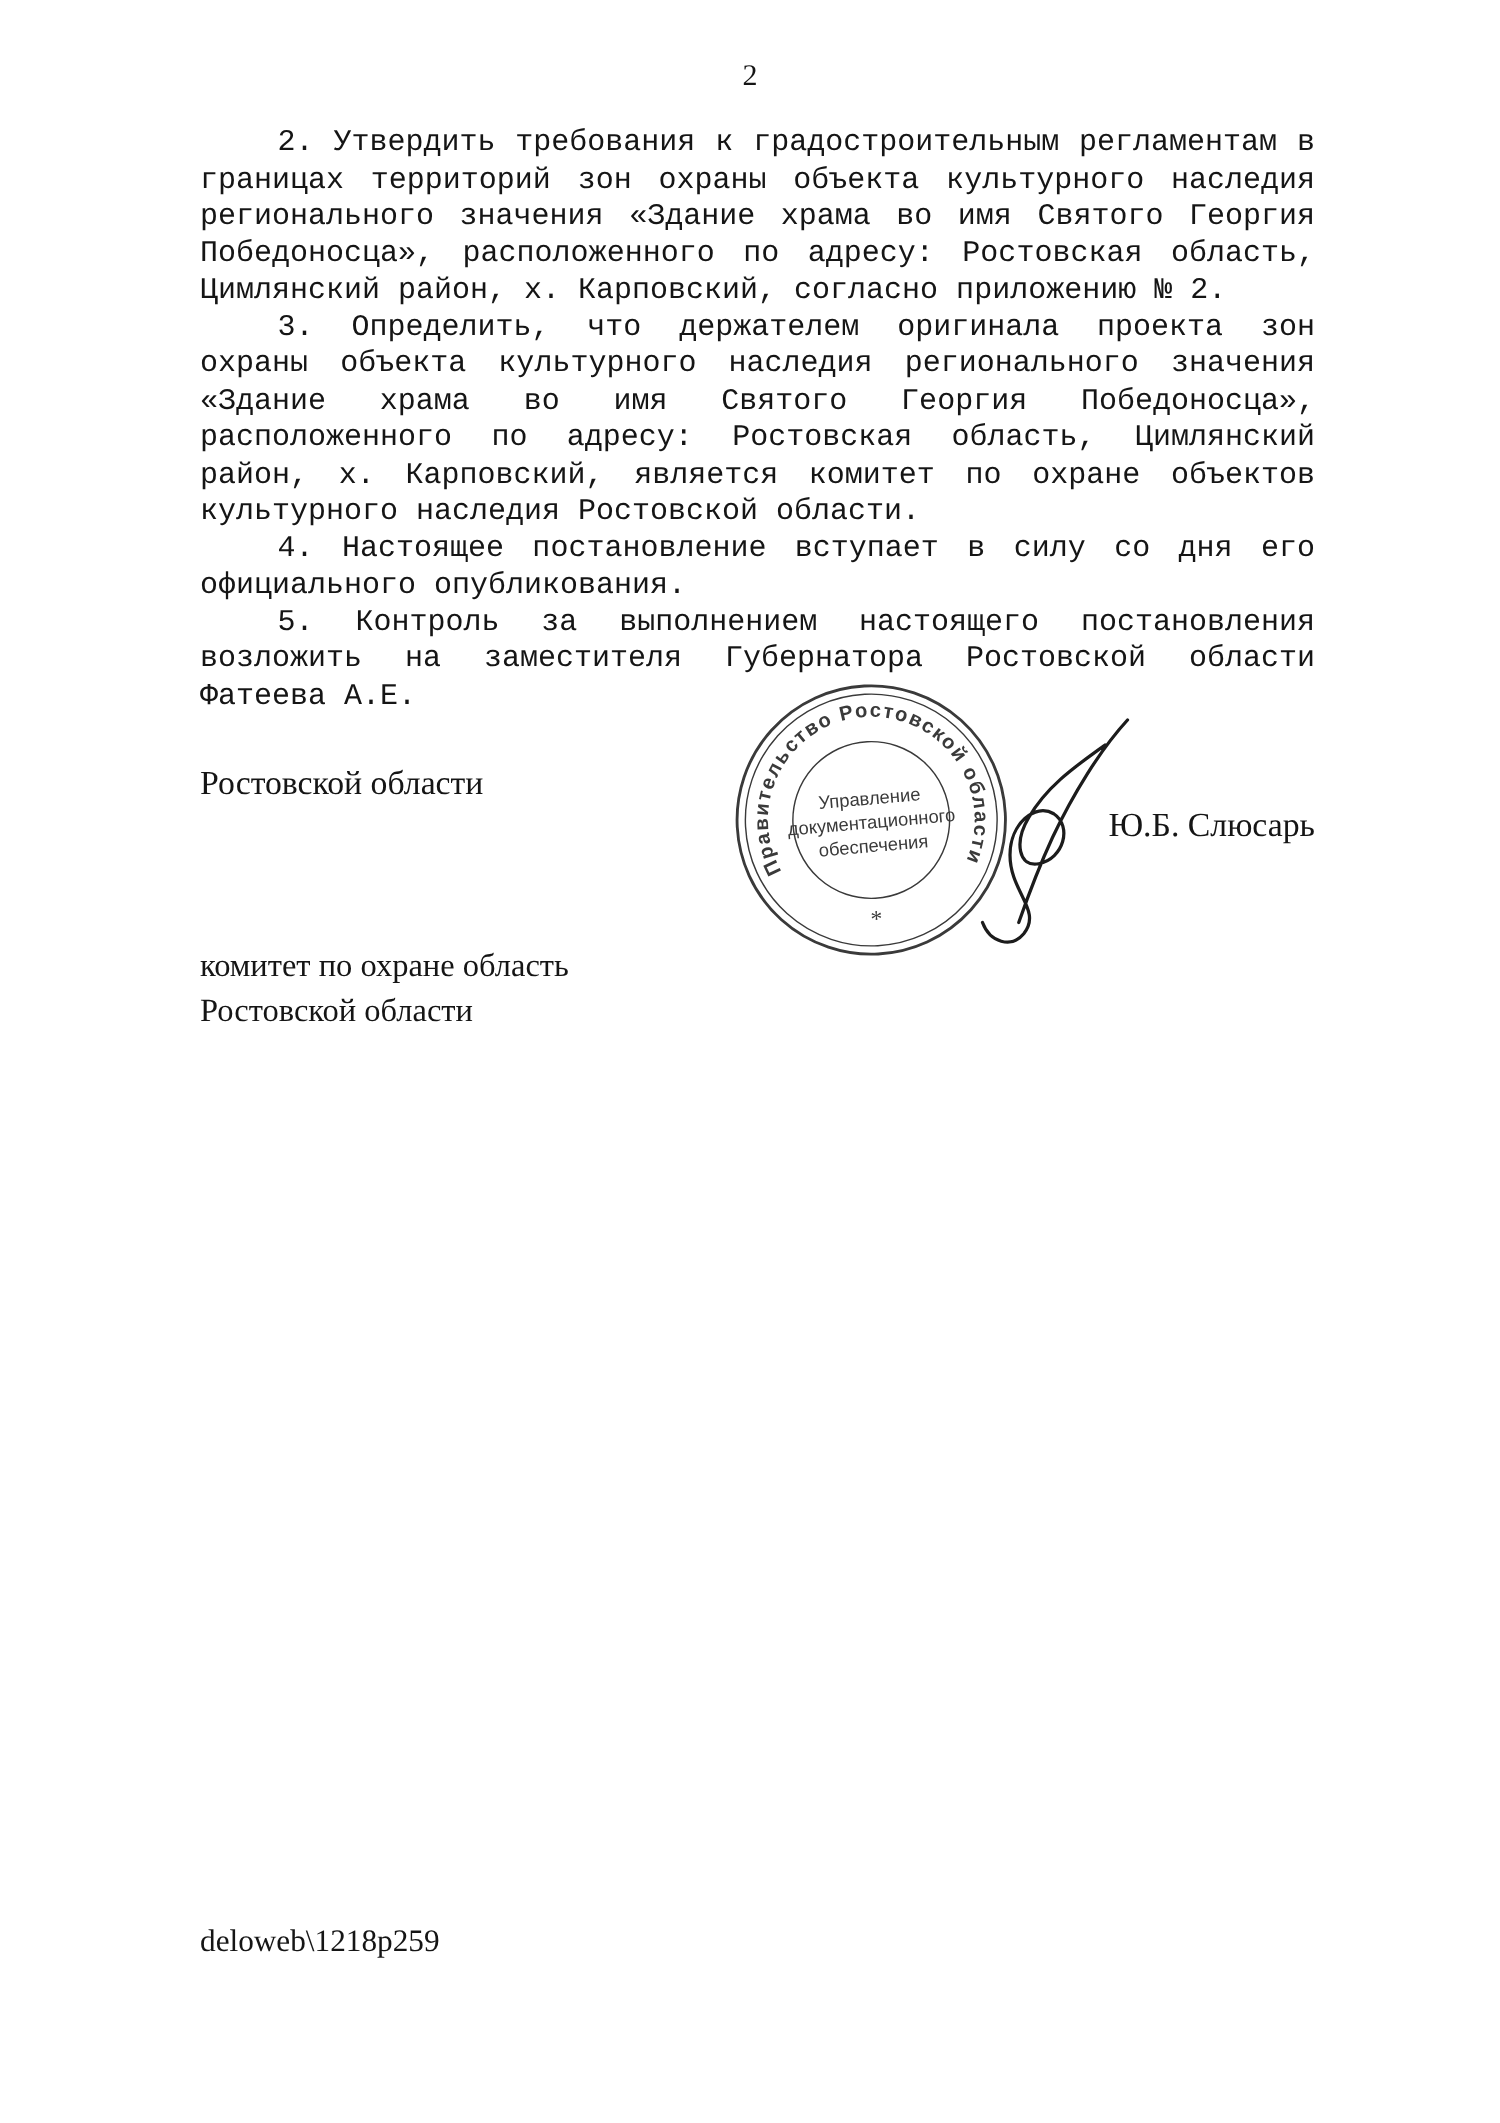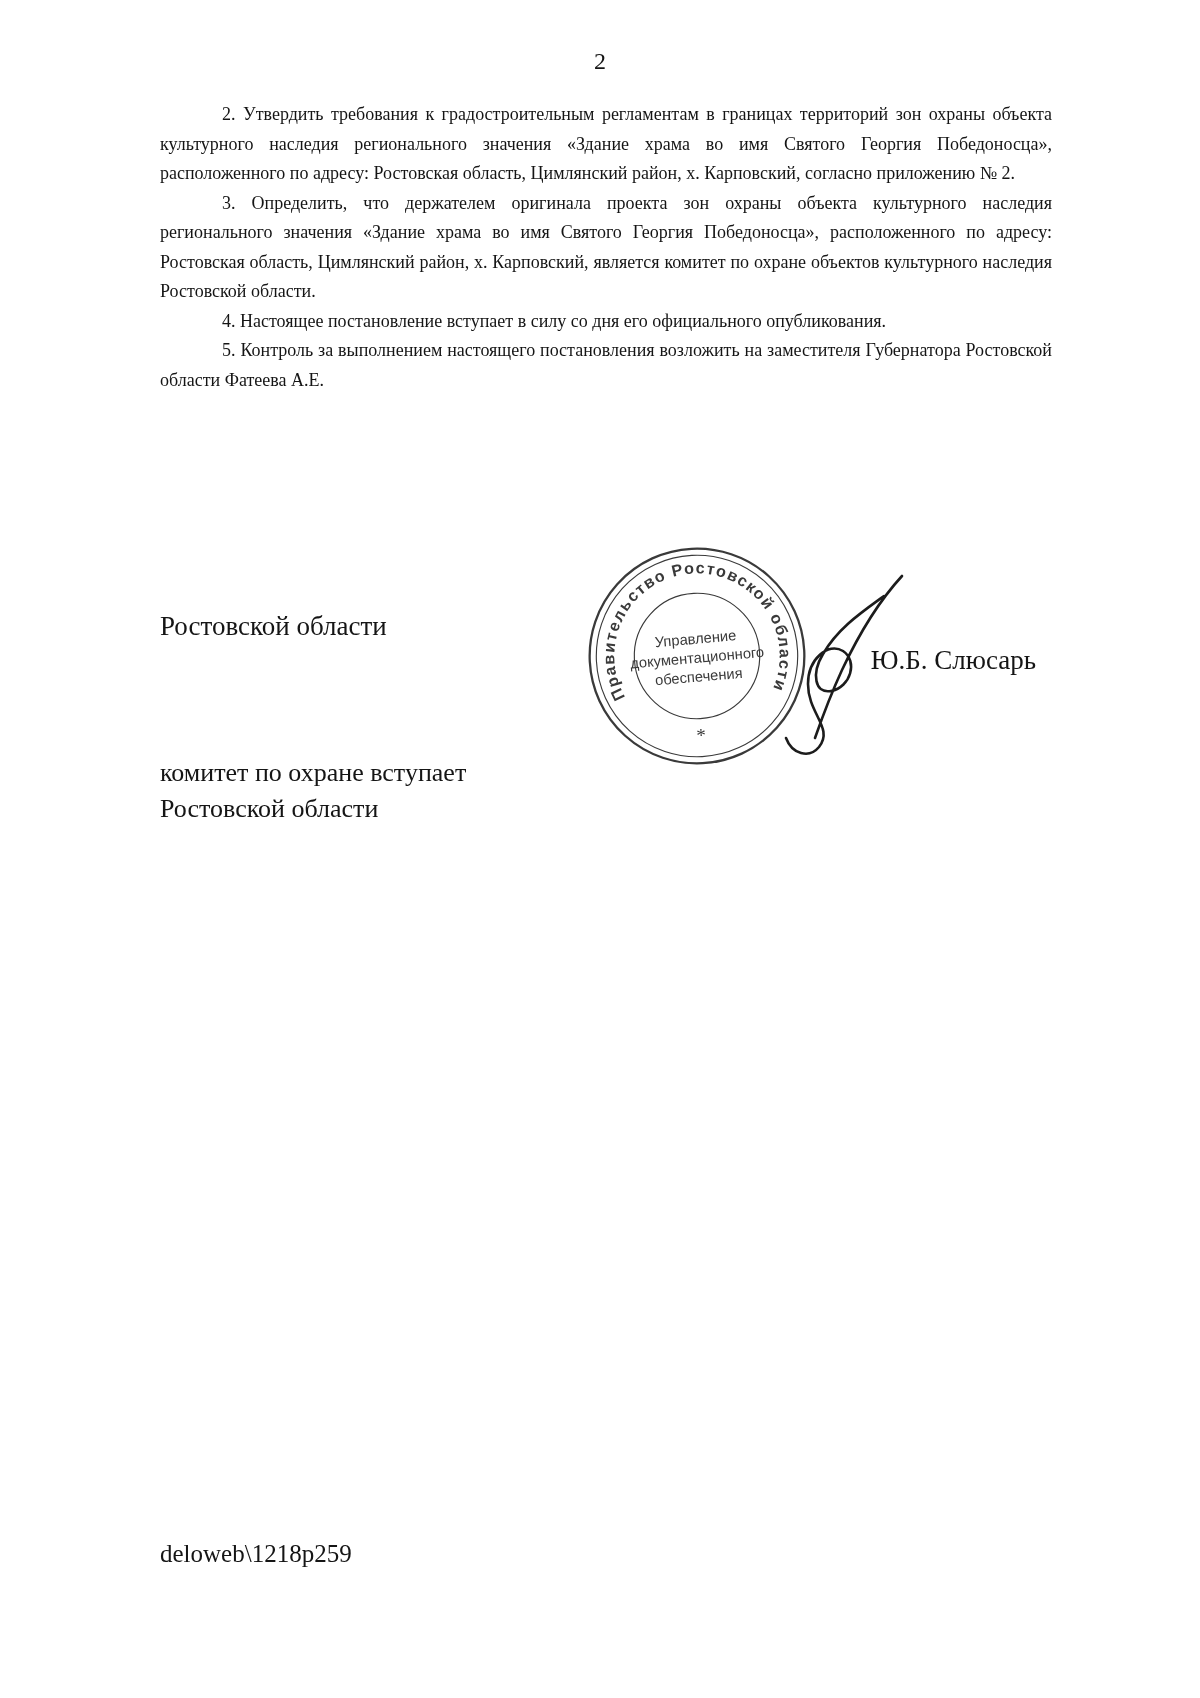--- a/index.html
+++ b/index.html
@@ -23,43 +23,44 @@
     left: 0;
     width: 100%;
     text-align: center;
     font-size: 24px;
   }
   .body-text {
     position: absolute;
     top: 100px;
     left: 160px;
     width: 892px;
-    font-size: 18px;
+    font-size: 24px;
     line-height: 29.5px;
+    font-family: Liberation Mono, monospace;
   }
   .para {
     margin: 0;
     text-indent: 62px;
     text-align: justify;
     text-align-last: left;
   }
   .sig-left {
     position: absolute;
     top: 608px;
     left: 160px;
     font-size: 27px;
     line-height: 36px;
   }
   .sig-left .indented {
     padding-left: 53px;
   }
   .sig-right {
     position: absolute;
     top: 645px;
-    right: 164px;
+    right: 148px;
     font-size: 27px;
     text-align: center;
   }
   .stamp {
     position: absolute;
     top: 542px;
     left: 583px;
   }
   .signature-squiggle {
     position: absolute;
@@ -121,19 +122,19 @@
   </svg>
 
   <svg class="signature-squiggle" width="155" height="200" viewBox="0 0 155 200" xmlns="http://www.w3.org/2000/svg">
     <path d="M140,8 C118,32 96,68 80,102 C68,128 60,150 53,170
              M122,28 C100,44 76,60 61,86 C49,106 53,126 69,123
              C89,119 96,93 81,83 C66,74 46,91 46,116
              C46,146 72,160 57,179 C47,191 30,186 24,170" fill="none" stroke="#1c1c1c" stroke-width="2.6" stroke-linecap="round" stroke-linejoin="round"></path>
   </svg>
 
   <div class="submitter">
-    <div>комитет по охране вступает</div>
+    <div>комитет по охране область</div>
     <div>Ростовской области</div>
   </div>
 
   <div class="footer-code">deloweb\1218p259</div>
 
 </div>
 
 </body></html>

